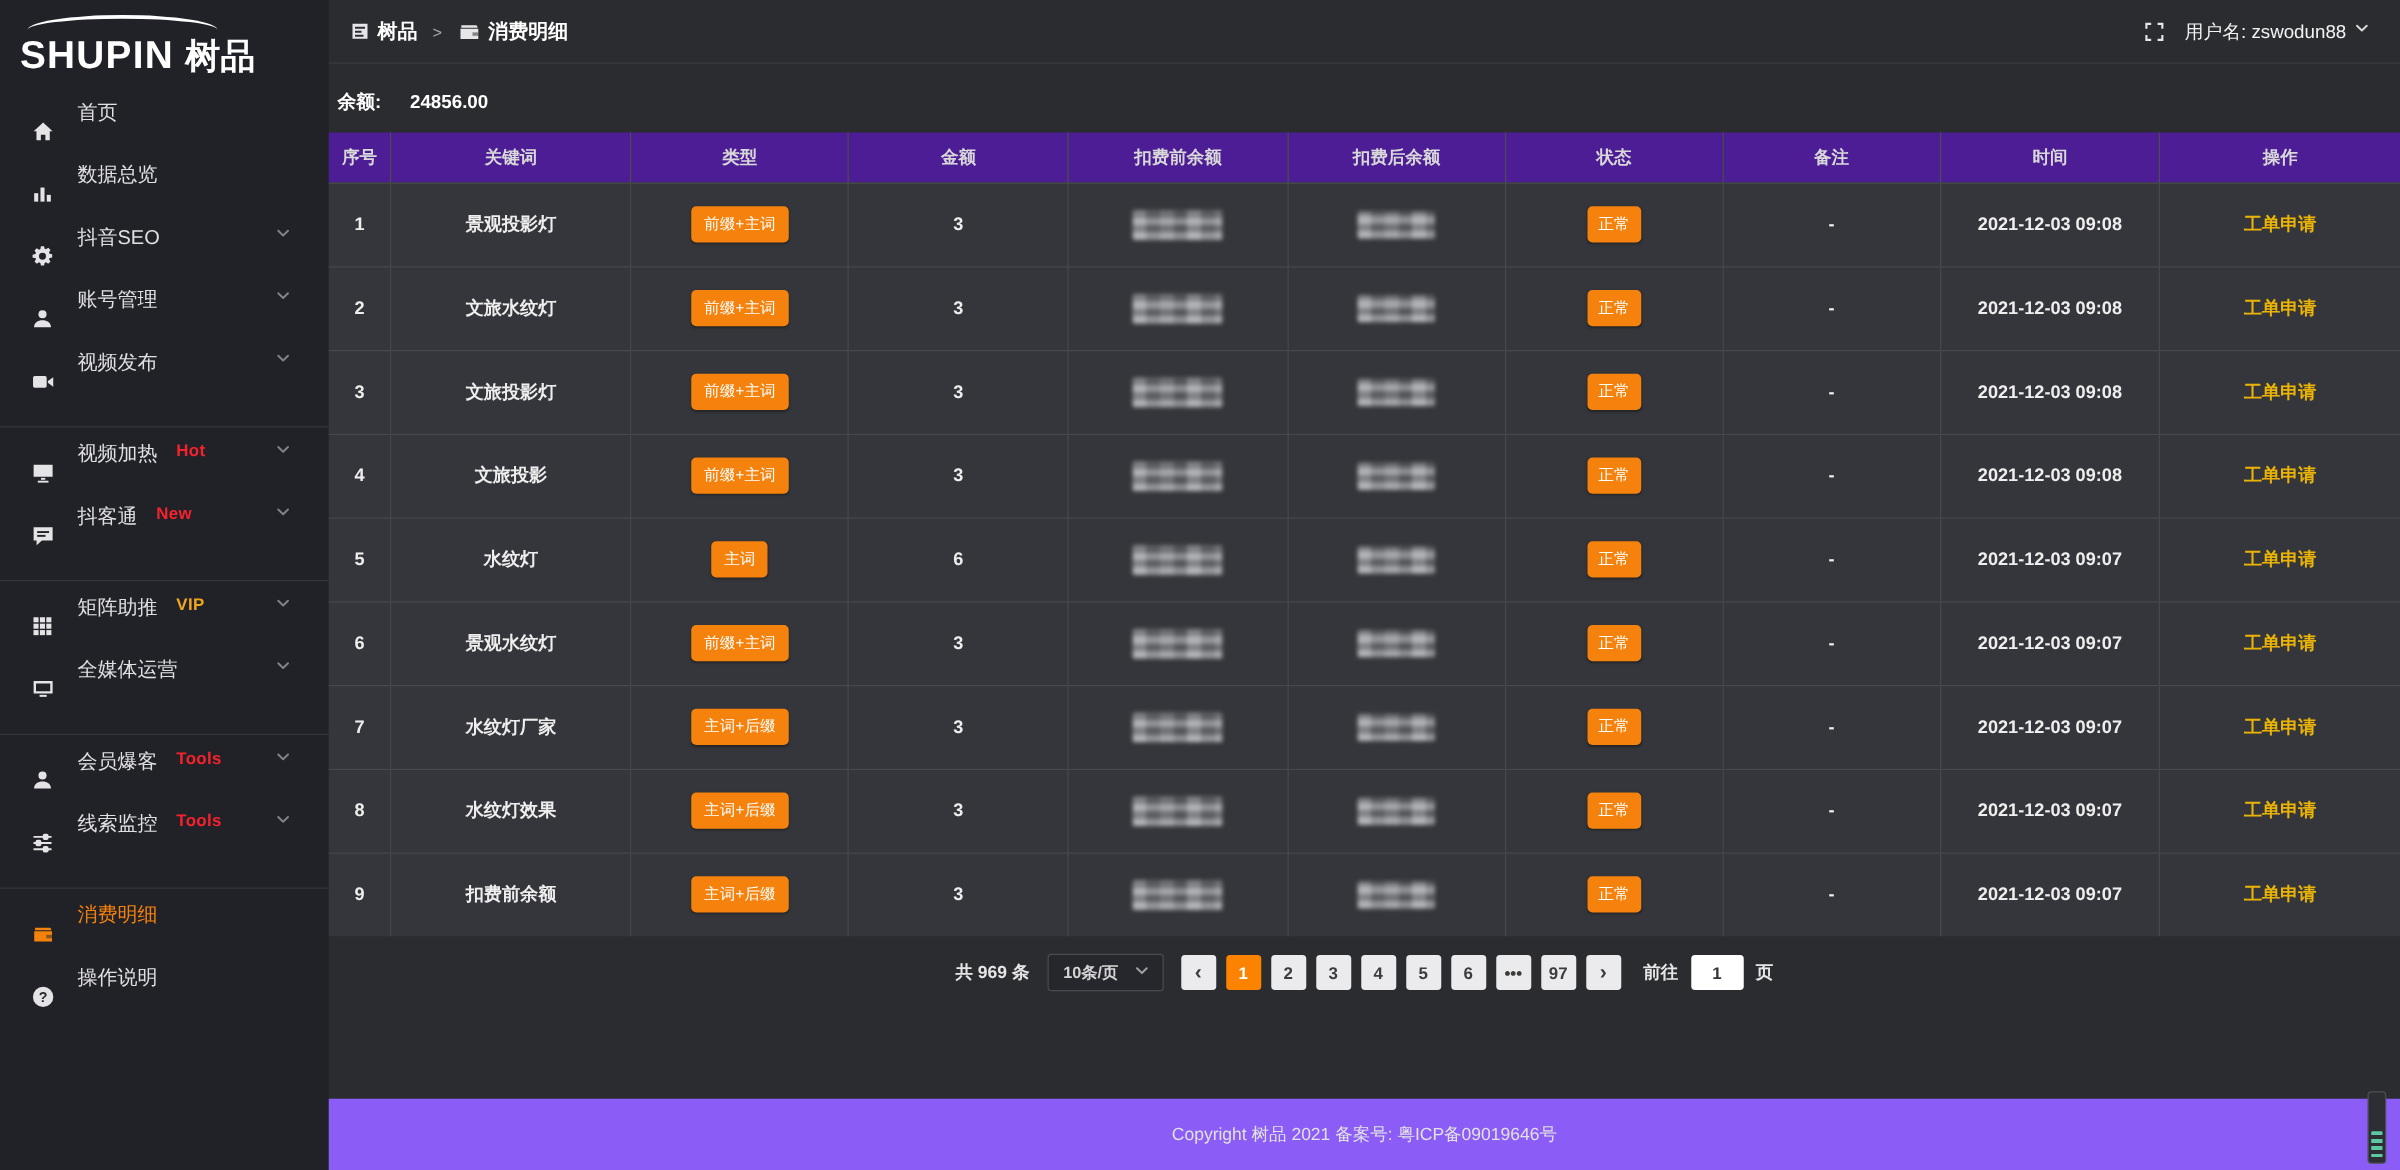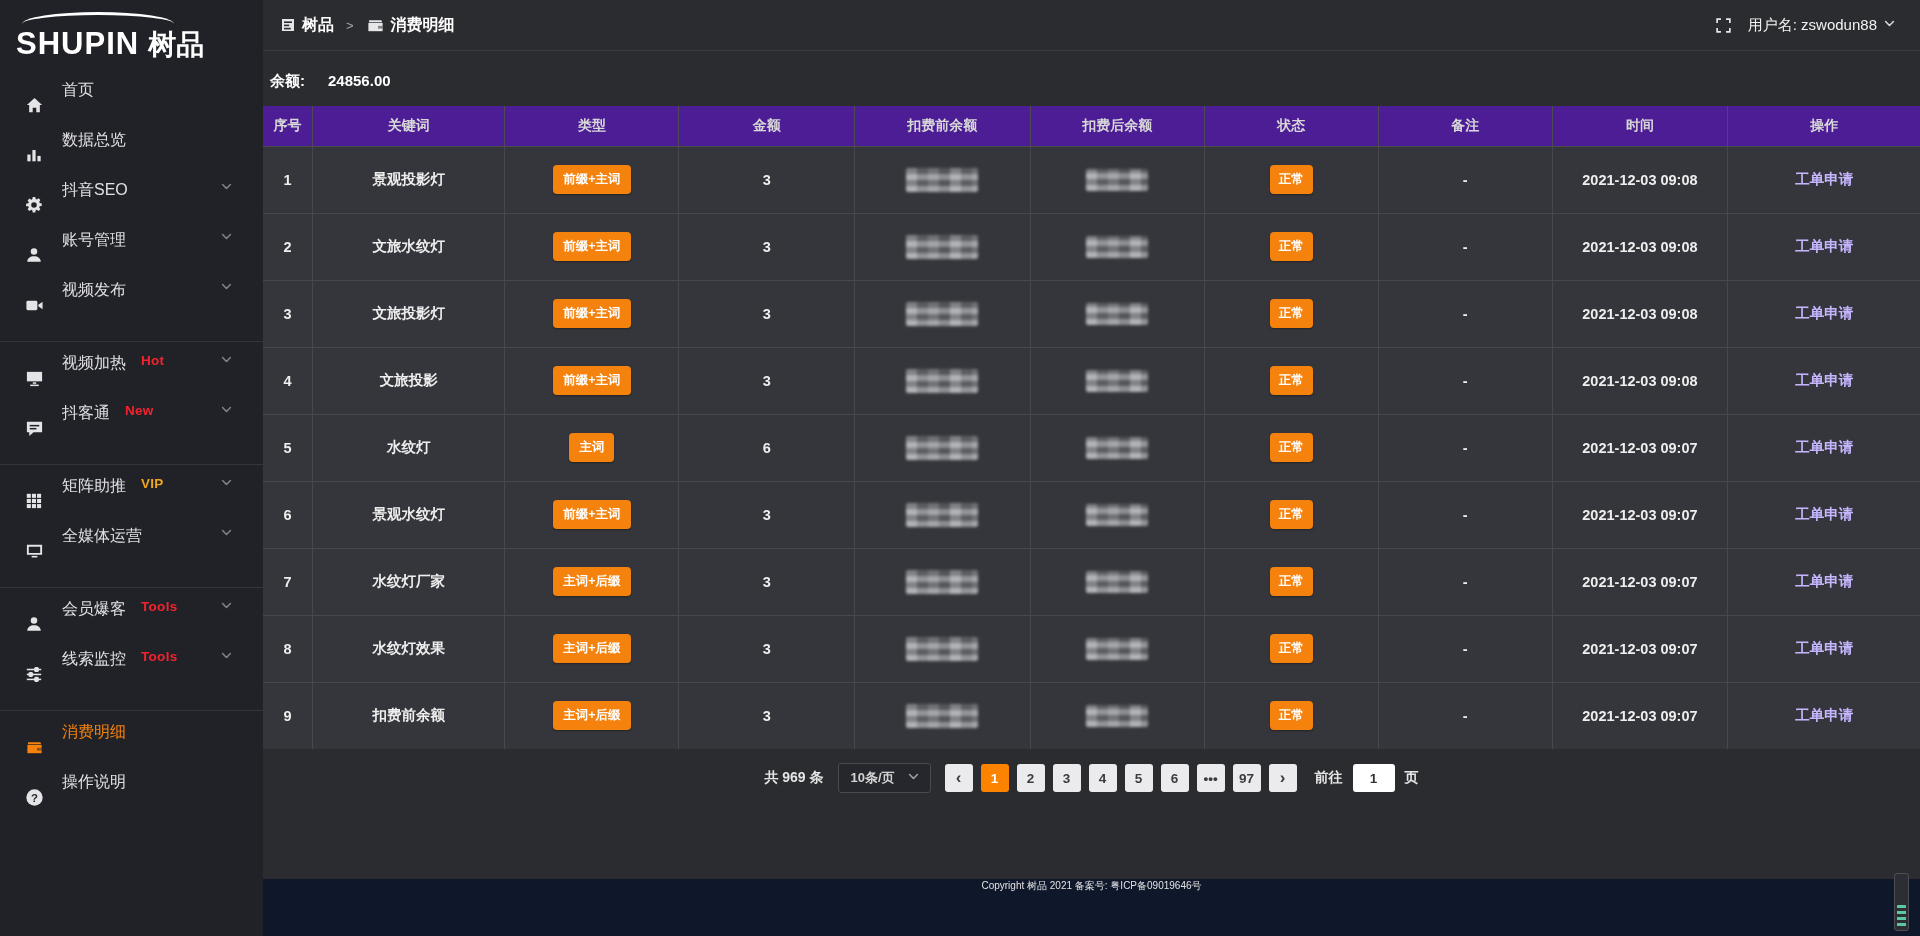--- a/index.html
+++ b/index.html
@@ -35,40 +35,40 @@
   .fs-btn{display:flex;cursor:pointer}
   .user-wrap{display:flex;align-items:flex-start;gap:6px;font-size:15px;color:#f2f2f2;cursor:pointer}
   
   .content{flex:1}
   .balance{padding:21px 8px 15px 7px;font-size:15px;font-weight:700;color:#fff}
   .balance .val{margin-left:23px}
   table{width:100%;border-collapse:collapse;table-layout:fixed}
   thead th{background:#4c1d95;height:40px;font-size:14px;font-weight:700;color:#d8d8d8;border:1px solid #4b4c52;border-top-color:#44454b}
   tbody td{background:#35363b;height:67px;text-align:center;font-size:14.5px;font-weight:700;color:#eeeeee;border:1px solid #47484e}
   table{border-style:hidden}
-  .badge{display:inline-block;background:var(--accent);color:#fff;font-size:12.5px;font-weight:700;padding:6px 10px;border-radius:4px;box-shadow:0 1px 2px rgba(0,0,0,.35)}
+  .badge{display:inline-block;background:var(--accent);color:#fff;font-size:12.5px;font-weight:400;padding:6px 10px;border-radius:4px;box-shadow:0 1px 2px rgba(0,0,0,.35)}
   .badge.status{padding:6px 9px}
   .blur-block{display:inline-block;width:72px;height:24px;border-radius:2px;vertical-align:middle;
     background-color:#7a7b80;
     background-image:
       repeating-linear-gradient(0deg, rgba(255,255,255,.30) 0 6px, rgba(0,0,0,.16) 6px 12px),
       repeating-linear-gradient(90deg, #a2a3a8 0 11px, #717277 11px 22px, #8d8e93 22px 33px, #67686d 33px 44px);
     filter:blur(1.6px);opacity:.92}
   td .blur-sm{width:62px;height:22px}
-  .op-link{color:#c4b5fd;cursor:pointer}
+  .op-link{color:#eab308;cursor:pointer}
   
   .pagination{display:flex;align-items:center;justify-content:center;gap:8px;margin-top:14px;font-size:14px;color:#e6e6e6;font-weight:700}
   .page-size{display:flex;align-items:center;gap:12px;height:30px;padding:0 10px 0 12px;margin:0 6px;background:#26272c;border:1px solid #4a4b51;border-radius:3px;font-size:13px;font-weight:700;color:#d3d3d3;cursor:pointer}
   .pbtn{min-width:28px;height:28px;padding:0 5px;background:#ebebee;color:#3c3c3c;border-radius:3px;display:flex;align-items:center;justify-content:center;font-size:13.5px;font-weight:700;cursor:pointer}
   .pbtn.arrow{font-size:17px;line-height:1;padding-bottom:2px}
   .pbtn.active{background:#fb8300;color:#fff}
   .goto{display:flex;align-items:center;gap:10px;margin-left:10px}
   .goto input{width:42px;height:28px;border:none;border-radius:3px;background:#fff;color:#333;text-align:center;font-size:13.5px;font-weight:700;outline:none}
   
-  .footer{height:57px;flex-shrink:0;background:#0f172a;display:flex;align-items:flex-start;justify-content:center;font-size:10px;color:#e2e2e2}
+  .footer{height:57px;flex-shrink:0;background:#8b5cf6;display:flex;align-items:center;justify-content:center;font-size:14px;color:#e2e2e2}
   .mini-widget{position:absolute;right:11px;bottom:5px;width:15px;height:58px;background:#2c2e33;border:1px solid #4d4f55;border-radius:3px;display:flex;flex-direction:column;justify-content:flex-end;padding:2px;cursor:pointer}
   .mini-widget .stripes{height:23px;border-radius:1px;background:repeating-linear-gradient(180deg,#5cc7a2 0 3px,#2c2e33 3px 6px)}
 </style>
 </head>
 <body style="--accent: #f5820d;">
 
 <aside class="sidebar">
   <div class="logo">
     <div class="logo-arc"></div>
     <div class="logo-row">

